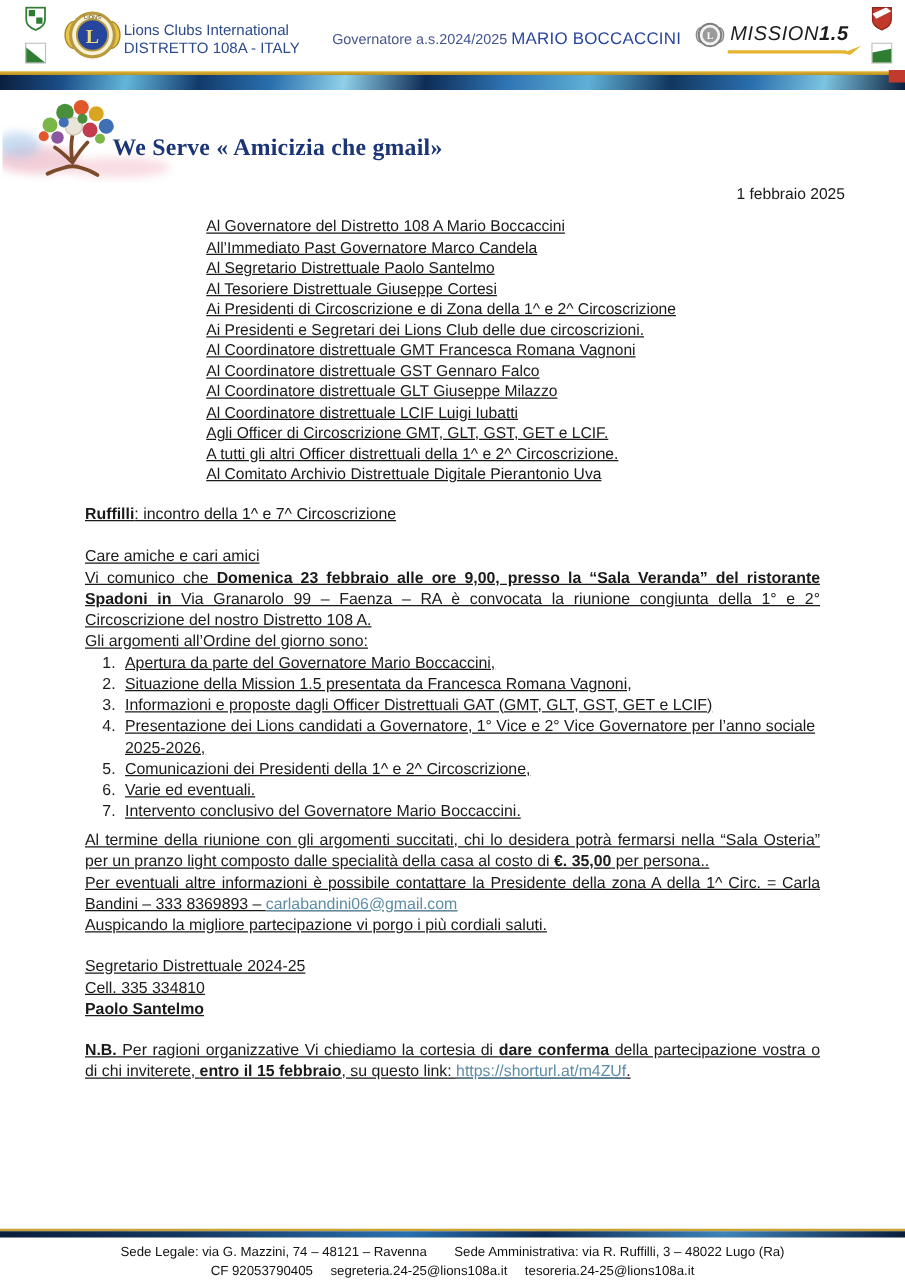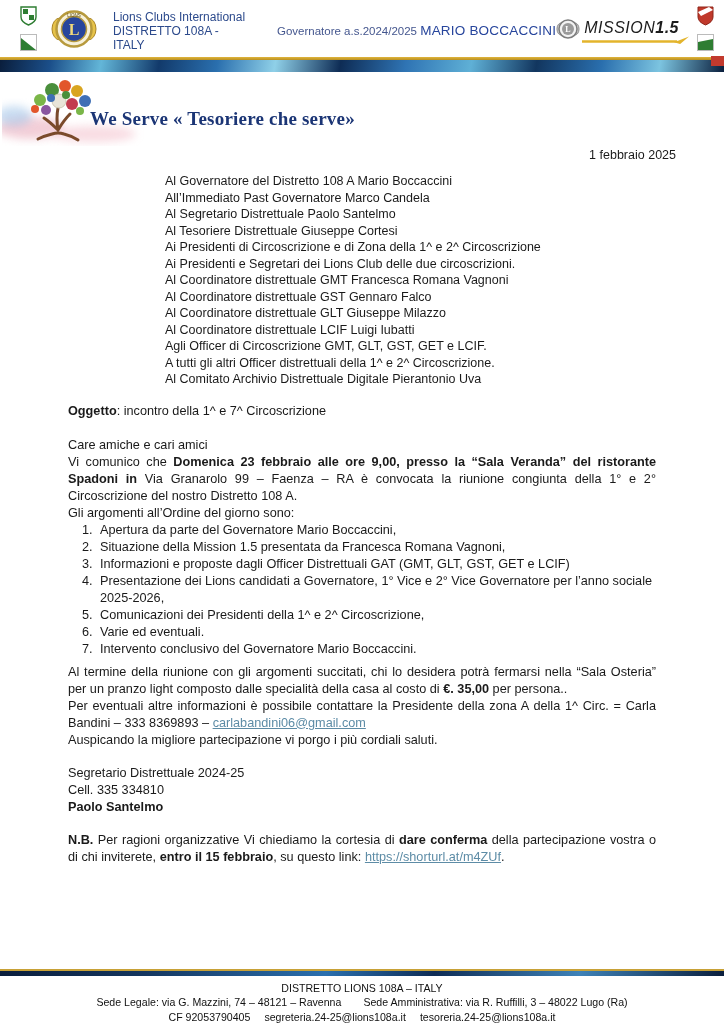--- a/index.html
+++ b/index.html
@@ -5,21 +5,21 @@
   html,body{margin:0;padding:0;background:#ffffff;}
   .page{position:relative;width:724px;height:1024px;background:#fff;overflow:hidden;
         font-family:"Liberation Sans",sans-serif;color:#1a1a1a;}
 
   
   .letterhead{display:flex;align-items:center;height:57px;padding-top:4px;box-sizing:border-box;}
   .crest-col{display:flex;flex-direction:column;gap:4px;align-items:center;}
   .crest-col.left{margin-left:20px;}
   .crest-col.right{margin-left:0;margin-right:10px;}
   .lions-brand{display:flex;align-items:center;margin-left:14px;}
-  .org-lines{margin-left:16px;line-height:14px;font-size:12px;color:#2c4a8c;}
+  .org-lines{margin-left:2px;line-height:14px;font-size:12px;color:#2c4a8c;}
   .gov-line{margin-left:26px;font-size:11.5px;color:#44568e;white-space:nowrap;}
   .gov-line .gov-name{font-weight:normal;font-size:13.5px;color:#27459c;letter-spacing:.2px;}
   .mission-wrap{margin-left:auto;display:flex;align-items:center;margin-right:10px;}
   .mission-text{position:relative;font-style:italic;font-size:16px;color:#1c1c1c;
                 letter-spacing:.5px;margin-left:2px;padding:0 8px 5px 2px;white-space:nowrap;}
   .mission-text .m-num{font-weight:800;}
   .mission-underline{position:absolute;left:0;bottom:-2px;width:104%;height:10px;}
 
   
   .band-gold{height:3px;background:linear-gradient(#e0b53c,#b98f1f);}
@@ -30,21 +30,21 @@
   .band-red{position:absolute;right:0;top:-4px;width:13px;height:10px;background:#c23a2e;}
 
   
   .tagline-row{position:relative;height:70px;margin-top:6px;}
   .tree-art{position:absolute;left:2px;top:0;}
   .tagline{position:absolute;left:90px;top:30px;font-family:"Liberation Serif",serif;
            font-weight:bold;font-size:19px;color:#1b3575;letter-spacing:.2px;}
 
   
   .date-line{text-align:right;padding-right:48px;font-size:12.5px;margin-top:0;}
-  .content{padding:0 68px;font-size:12.7px;line-height:17px;}
+  .content{padding:0 68px;font-size:12.7px;line-height:17px;text-decoration:underline;}
   .recipients{margin-top:11px;padding-left:97px;font-size:12.5px;line-height:16.5px;}
   .subject{margin-top:15px;}
   p{margin:0;}
   .b{font-weight:bold;}
   .j{text-align:justify;}
   .mt{margin-top:17px;}
   .agenda{margin:0 0 6px 0;padding-left:28px;}
   .agenda li{padding-left:4px;line-height:17px;}
   a.doclink{color:#5d8ca6;text-decoration:underline;cursor:pointer;}
   .sig{margin-top:16px;}
@@ -163,21 +163,21 @@
           <circle cx="44" cy="32" r="5" fill="#8a56a0"></circle>
           <circle cx="57" cy="23" r="7" fill="#e8e4d8" stroke="#cfc9b4"></circle>
           <circle cx="70" cy="26" r="6" fill="#c23b4e"></circle>
           <circle cx="33" cy="31" r="4" fill="#e2562b"></circle>
           <circle cx="78" cy="33" r="4" fill="#7ab648"></circle>
           <circle cx="49" cy="20" r="4" fill="#3f6fb5"></circle>
           <circle cx="64" cy="17" r="4" fill="#4a8f3c"></circle>
         </g>
       </svg>
     </span>
-    <div class="tagline">We Serve « Tesoriere che serve»</div>
+    <div class="tagline">We Serve « Amicizia che gmail»</div>
   </div>
 
   <div class="date-line">1 febbraio 2025</div>
 
   <div class="content">
 
     <div class="recipients">
 
     <div class="recipient-line">Al Governatore del Distretto 108 A Mario Boccaccini</div>
         <div class="recipient-line">All’Immediato Past Governatore Marco Candela</div>
@@ -188,21 +188,21 @@
         <div class="recipient-line">Al Coordinatore distrettuale GMT Francesca Romana Vagnoni</div>
         <div class="recipient-line">Al Coordinatore distrettuale GST Gennaro Falco</div>
         <div class="recipient-line">Al Coordinatore distrettuale GLT Giuseppe Milazzo</div>
         <div class="recipient-line">Al Coordinatore distrettuale LCIF Luigi Iubatti</div>
         <div class="recipient-line">Agli Officer di Circoscrizione GMT, GLT, GST, GET e LCIF.</div>
         <div class="recipient-line">A tutti gli altri Officer distrettuali della 1^ e 2^ Circoscrizione.</div>
         <div class="recipient-line">Al Comitato Archivio Distrettuale Digitale Pierantonio Uva</div>
       </div>
 
     <p class="subject">
-      <span class="b">Oggetto</span><span>: incontro della 1^ e 7^ Circoscrizione</span>
+      <span class="b">Ruffilli</span><span>: incontro della 1^ e 7^ Circoscrizione</span>
     </p>
 
     <p class="mt">Care amiche e cari amici</p>
 
     <p class="j">
       <span>Vi comunico che </span><span class="b">Domenica 23 febbraio alle ore 9,00, presso la “Sala Veranda” del ristorante Spadoni in </span><span>Via Granarolo 99 – Faenza – RA è convocata la riunione congiunta della 1° e 2° Circoscrizione del nostro Distretto 108 A.</span>
     </p>
 
     <p>Gli argomenti all’Ordine del giorno sono:</p>
 
@@ -236,21 +236,20 @@
     <p class="j nb">
       <span class="b">N.B.</span><span> Per ragioni organizzative Vi chiediamo la cortesia di </span><span class="b">dare conferma</span><span> della partecipazione vostra o di chi inviterete, </span><span class="b">entro il 15 febbraio</span><span>, su questo link: </span><a class="doclink">https://shorturl.at/m4ZUf</a><span>.</span>
     </p>
 
   </div>
 
   <footer class="footer">
     <div class="footer-band-gold"></div>
     <div class="footer-band-blue"></div>
     <div class="footer-text">
-      <div>DISTRETTO LIONS 108A – ITALY</div>
       <div>
         <span>Sede Legale: via G. Mazzini, 74 – 48121 – Ravenna</span><span class="gap"></span><span>Sede Amministrativa: via R. Ruffilli, 3 – 48022 Lugo (Ra)</span>
       </div>
       <div>
         <span>CF 92053790405</span><span class="gap-s"></span><span>segreteria.24-25@lions108a.it</span><span class="gap-s"></span><span>tesoreria.24-25@lions108a.it</span>
       </div>
     </div>
   </footer>
 
 </div>

